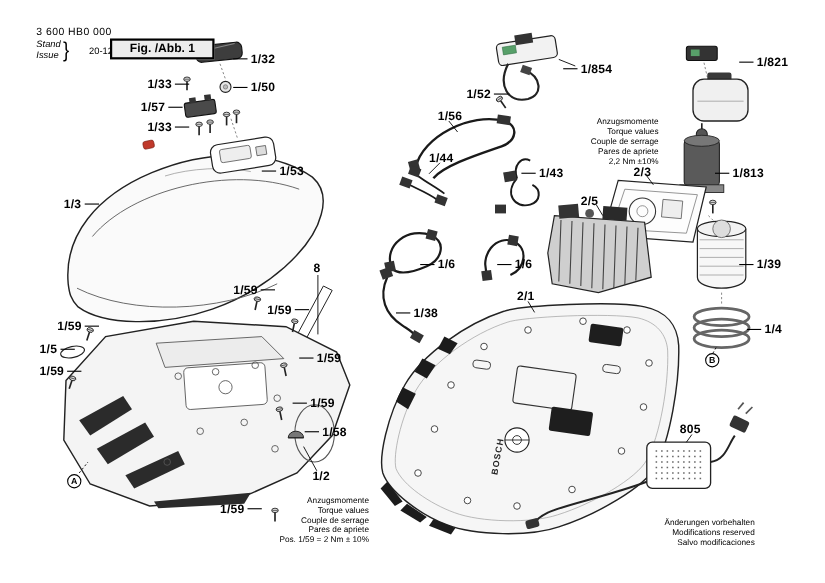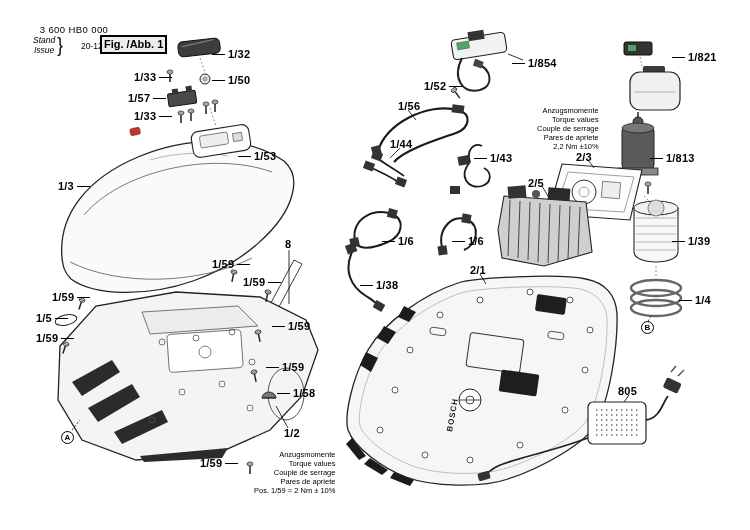--- a/index.html
+++ b/index.html
@@ -15,30 +15,30 @@
     white-space: nowrap; letter-spacing: .2px;
   }
   .dash-l::before, .dash-r::after {
     content: ""; display: inline-block; width: 13px; height: 1px;
     background: #000; vertical-align: 3px;
   }
   .dash-l::before { margin-right: 3px; }
   .dash-r::after { margin-left: 3px; }
   .note { position: absolute; font-size: 7.5px; line-height: 1.2; }
   .note div { white-space: nowrap; text-align: right; }
-  .hdr { position: absolute; left: 33px; top: 24px; text-align: center; }
+  .hdr { position: absolute; left: 33px; top: 24px; }
   .part-number { font-size: 9.5px; letter-spacing: .4px; }
   .standrow { display: flex; align-items: center; margin-top: 1px; font-size: 8.5px; }
   .silabels { display: flex; flex-direction: column; line-height: 1.15; font-style: italic; }
   .brace { font-size: 17px; font-weight: 400; margin: 0 2px; display: inline-block; transform: scaleY(1.15); }
   .hdate { font-size: 8.5px; margin-left: 16px; }
   .figbox {
     position: absolute; left: 100px; top: 35px;
     border: 2px solid #000; background: #ececec;
-    font: bold 11px "Liberation Sans", sans-serif; padding: 1px 2px 2px;
+    font: bold 11px "Liberation Sans", sans-serif; padding: 1px 16px 2px;
   }
   .marker {
     position: absolute; width: 13px; height: 13px;
     border: 1.2px solid #000; border-radius: 50%;
     display: flex; align-items: center; justify-content: center;
     font: 600 8px "Liberation Sans", sans-serif;
   }
 </style>
 </head>
 <body>
@@ -336,14 +336,19 @@
   </div>
 
   <div class="note" style="left:254px;top:450px">
     <div>Anzugsmomente</div>
     <div>Torque values</div>
     <div>Couple de serrage</div>
     <div>Pares de apriete</div>
     <div>Pos.  1/59 = 2 Nm ± 10%</div>
   </div>
 
+  <div class="note" style="left:604px;top:470px">
+    <div>Änderungen vorbehalten</div>
+    <div>Modifications reserved</div>
+    <div>Salvo modificaciones</div>
+  </div>
 
 </div>
 
 </body></html>

